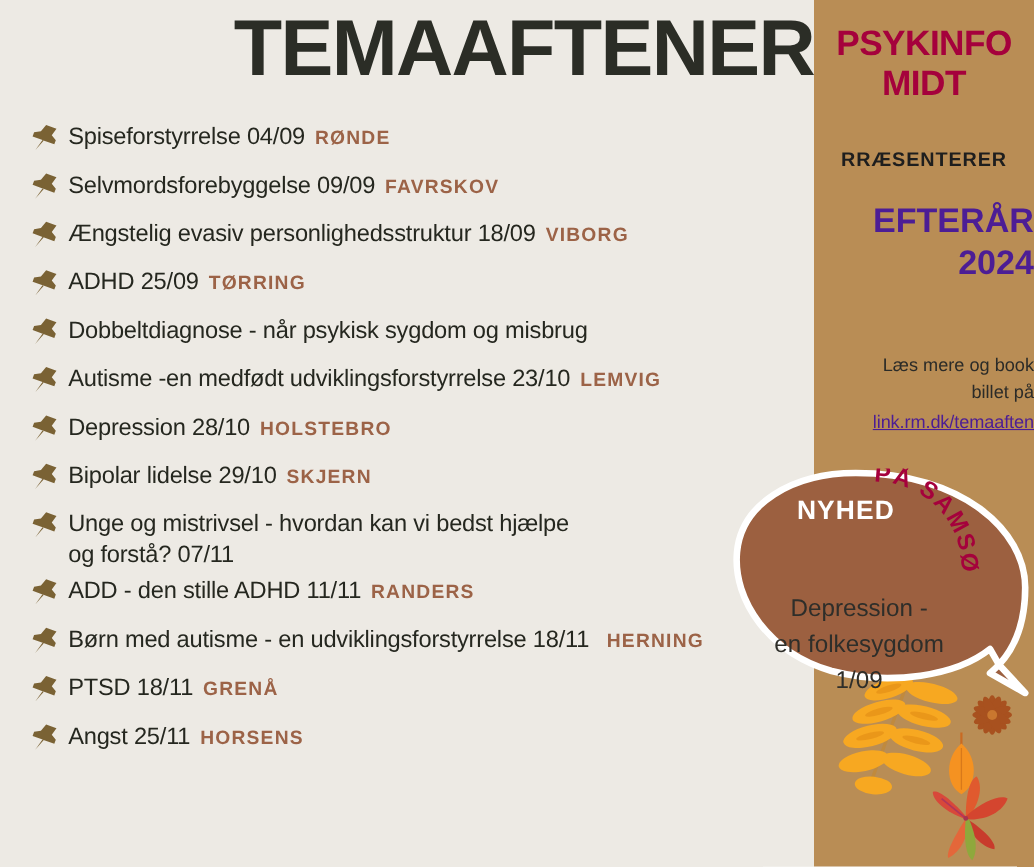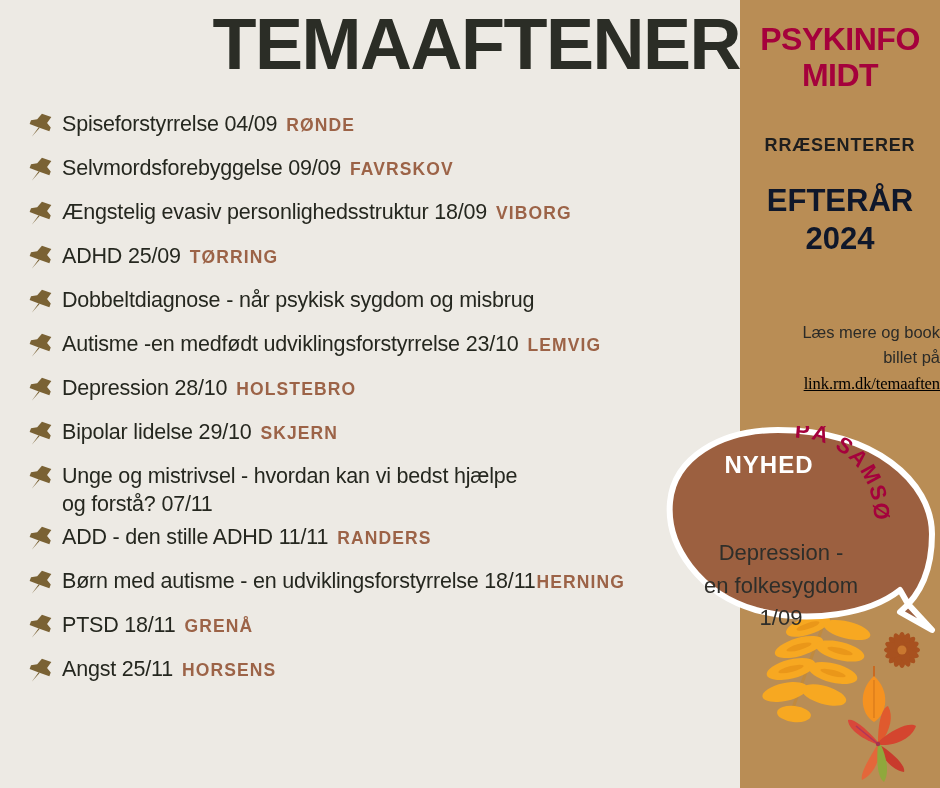--- a/index.html
+++ b/index.html
@@ -67,21 +67,21 @@
     padding-top: 2px;
   }
   .event-city {
     color: #9C6347;
     font-size: 17.5px;
     font-weight: 700;
     letter-spacing: 1.1px;
     margin-left: 9px;
     white-space: nowrap;
   }
-  .event-city.tight { margin-left: 1px; }
+  .event-city.tight { margin-left: 16px; }
   .event-line2 { display: block; }
 
   
   #sidebar {
     position: absolute;
     left: 740px; top: 0;
     width: 200px;
     height: 788px;
     background: #B98D55;
   }
@@ -103,43 +103,42 @@
     text-align: center;
     color: #1E1E1E;
     font-size: 18px;
     font-weight: 700;
     letter-spacing: 0.8px;
   }
   #season-heading {
     position: absolute;
     left: 0; top: 182px;
     width: 200px;
-    text-align: center;
-    color: #0f172a;
+    text-align: right;
+    color: #4c1d95;
     font-size: 31px;
     font-weight: 800;
     line-height: 1.22;
     letter-spacing: 0px;
   }
   #booking-info {
     position: absolute;
     left: 0; top: 320px;
     width: 200px;
     text-align: right;
     color: #2B2B28;
     font-size: 16.5px;
     line-height: 1.5;
   }
   #booking-link {
     display: block;
-    color: #000000;
+    color: #4c1d95;
     font-size: 16.5px;
     margin-top: 2px;
     letter-spacing: -0.1px;
-    font-family: Liberation Serif, serif;
   }
 
   
   #speech-bubble {
     position: absolute;
     left: 660px;
     top: 424px;
     width: 280px;
     height: 230px;
   }

